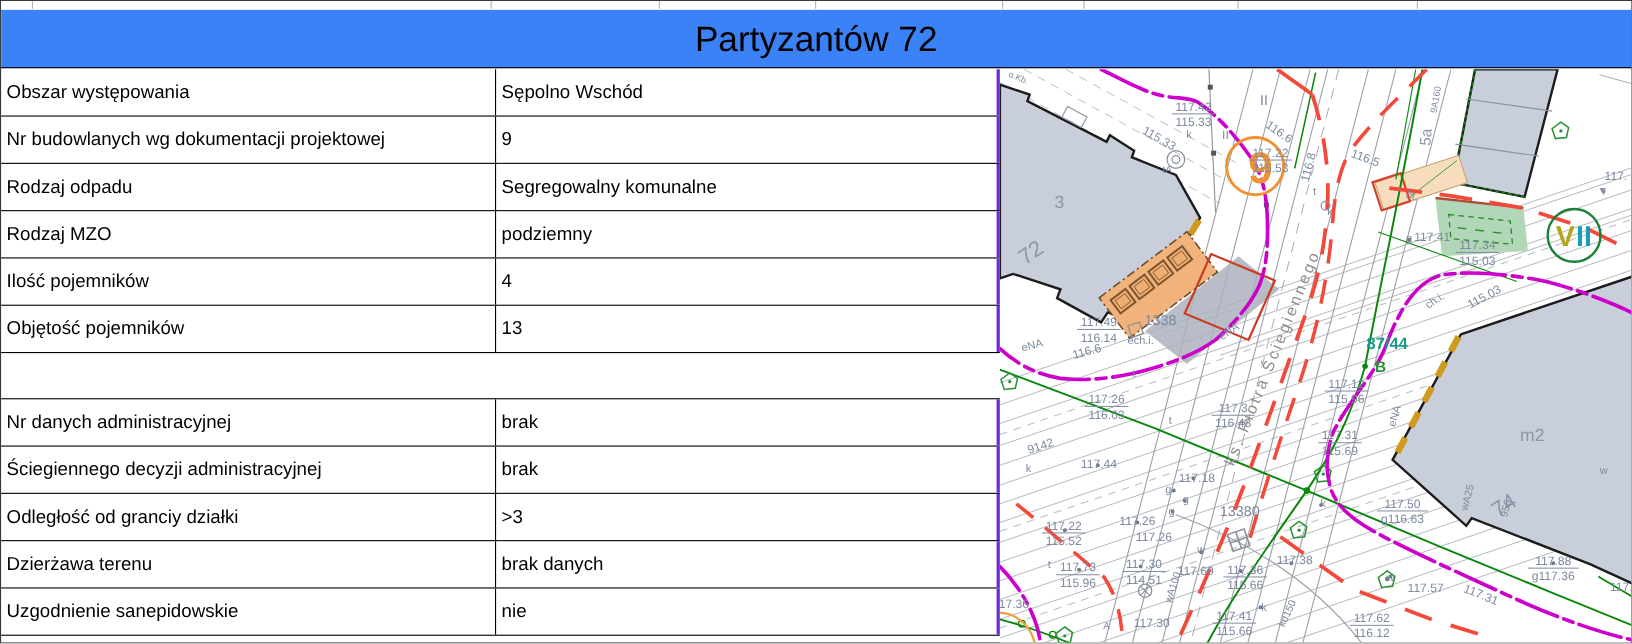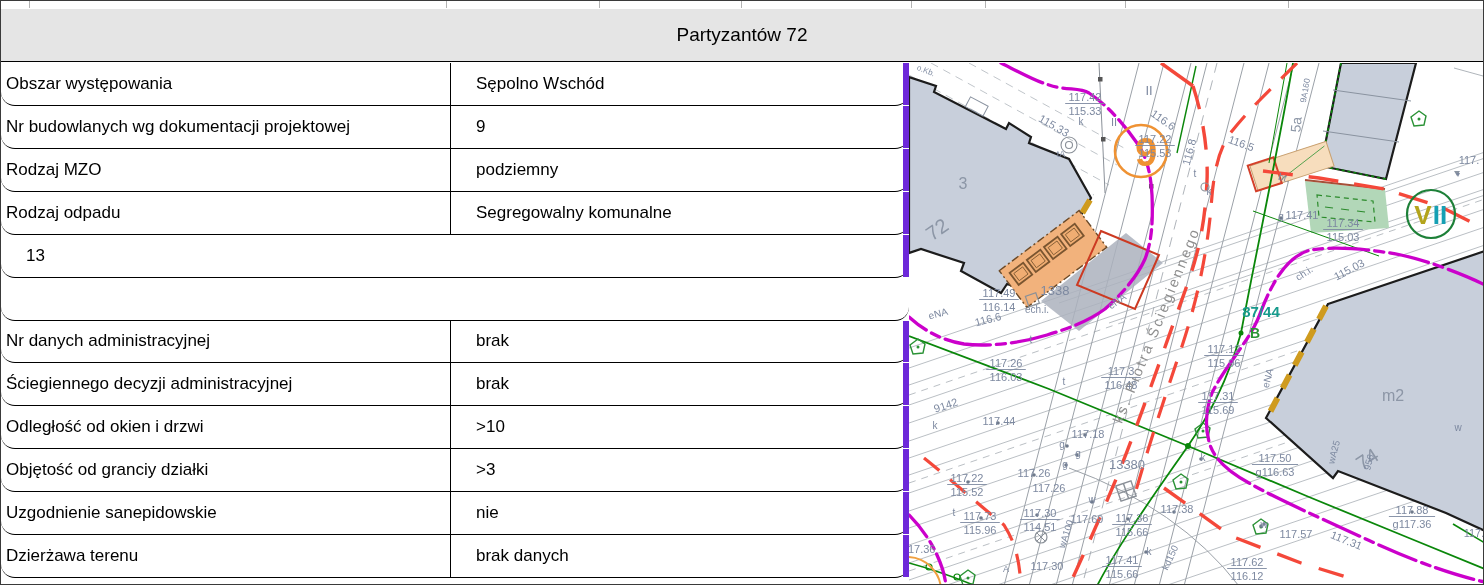--- a/index.html
+++ b/index.html
@@ -1,25 +1,25 @@
 <!DOCTYPE html>
 <html><head>
 <meta charset="utf-8">
 <style>
   html,body{margin:0;padding:0;background:#e8e8e8;}
   .page{position:relative;width:1484px;height:585px;background:#fff;border:1px solid #3a3a3a;
         box-sizing:border-box;font-family:"Liberation Sans",sans-serif;color:#000;overflow:hidden;}
   .top-strip{position:absolute;left:0;top:0;width:100%;height:8px;border-bottom:1px solid #c9c9c9;background:#fff;}
   .top-strip .tick{position:absolute;top:0;width:1px;height:7px;background:#b3b3b3;}
   .title-row{position:absolute;left:0;top:8px;width:100%;height:53px;border-bottom:1px solid #000;
-             display:flex;align-items:center;justify-content:center;font-size:19px;background:#e5e5e5;box-sizing:border-box;}
+             display:flex;align-items:center;justify-content:center;font-size:32px;background:#3b82f6;box-sizing:border-box;}
   .info-table{position:absolute;left:0;top:62px;width:908px;height:515px;display:flex;flex-direction:column;box-sizing:border-box;}
-  .irow{flex:1;display:flex;border-bottom:1px solid #000;box-sizing:border-box;font-size:17px;border-radius:14px;}
+  .irow{flex:1;display:flex;border-bottom:1px solid #000;box-sizing:border-box;font-size:17px;}
   .irow .lbl{width:450px;border-right:1px solid #000;display:flex;align-items:center;padding-left:5px;box-sizing:border-box;}
-  .irow .val{flex:1;border-right:6px solid #6d28d9;display:flex;align-items:center;padding-left:5px;box-sizing:border-box;margin-left:20px;}
+  .irow .val{flex:1;border-right:3px solid #6d28d9;display:flex;align-items:center;padding-left:5px;box-sizing:border-box;}
   .map{position:absolute;left:908px;top:62px;width:576px;height:523px;background:#fff;}
   .map svg{display:block;}
 </style>
 </head>
 <body>
 
 <div class="page">
   <div class="top-strip">
       <div class="tick" style="left: 28px;"></div>
       <div class="tick" style="left: 445px;"></div>
@@ -36,55 +36,56 @@
   <div class="info-table" id="info-rows">
       <div class="irow">
         <div class="lbl">Obszar występowania</div>
         <div class="val">Sępolno Wschód</div>
       </div>
       <div class="irow">
         <div class="lbl">Nr budowlanych wg dokumentacji projektowej</div>
         <div class="val">9</div>
       </div>
       <div class="irow">
+        <div class="lbl">Rodzaj odpadu</div>
+        <div class="val">Segregowalny komunalne</div>
+      </div>
+      <div class="irow">
         <div class="lbl">Rodzaj MZO</div>
         <div class="val">podziemny</div>
       </div>
       <div class="irow">
-        <div class="lbl">Rodzaj odpadu</div>
-        <div class="val">Segregowalny komunalne</div>
-      </div>
-      <div class="irow">
+        <div class="lbl">Ilość pojemników</div>
+        <div class="val">4</div>
+      </div>
+      <div class="irow">
+        <div class="lbl">Objętość pojemników</div>
         <div class="val">13</div>
       </div>
       <div class="irow">
       </div>
       <div class="irow">
         <div class="lbl">Nr danych administracyjnej</div>
         <div class="val">brak</div>
       </div>
       <div class="irow">
         <div class="lbl">Ściegiennego decyzji administracyjnej</div>
         <div class="val">brak</div>
       </div>
       <div class="irow">
-        <div class="lbl">Odległość od okien i drzwi</div>
-        <div class="val">&gt;10</div>
-      </div>
-      <div class="irow">
-        <div class="lbl">Objętość od granciy działki</div>
+        <div class="lbl">Odległość od granciy działki</div>
         <div class="val">&gt;3</div>
+      </div>
+      <div class="irow">
+        <div class="lbl">Dzierżawa terenu</div>
+        <div class="val">brak danych</div>
       </div>
       <div class="irow">
         <div class="lbl">Uzgodnienie sanepidowskie</div>
         <div class="val">nie</div>
-      </div>
-      <div class="irow">
-        <div class="lbl">Dzierżawa terenu</div>
-        <div class="val">brak danych</div>
       </div>
     </div>
 
   <div class="map">
     <svg viewBox="0 0 576 523" width="576" height="523">
       <defs>
         <g id="tree" stroke="#2a9235" fill="none" stroke-width="1.4">
           <path d="M 0 -8 L 7 -3 L 5 6 L -5 7 L -8 -2 Z"></path>
             <circle r="1.5" fill="#2a9235" stroke="none"></circle>
         </g>

